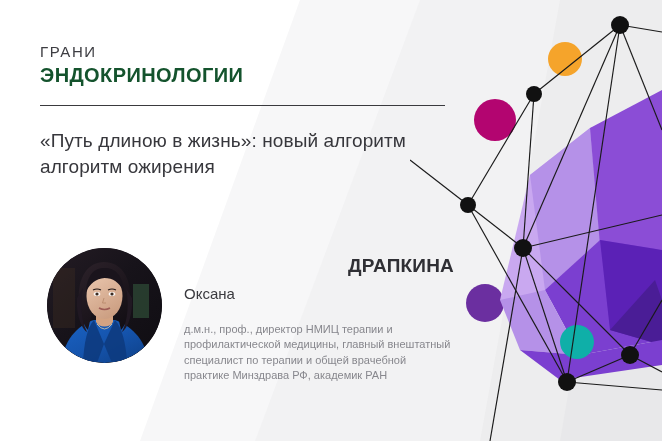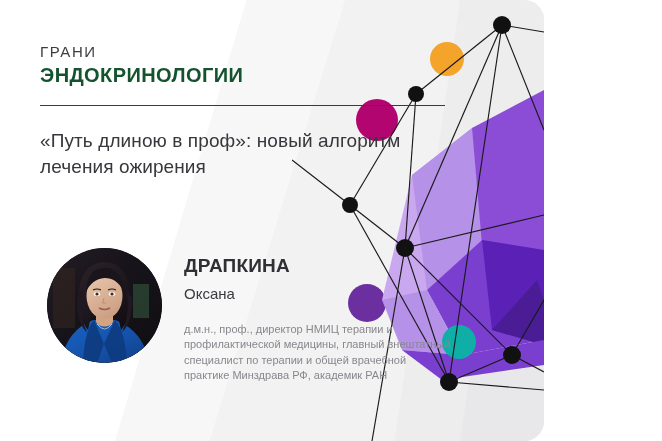--- a/index.html
+++ b/index.html
@@ -7,25 +7,24 @@
     margin: 0;
     padding: 0;
     background: #ffffff;
   }
   body {
     font-family: "Liberation Sans", "DejaVu Sans", sans-serif;
   }
 
   #slide {
     position: relative;
-    width: 544px;
+    width: 662px;
     height: 441px;
     overflow: hidden;
     background: #ffffff;
-    border-radius: 20px;
   }
 
   
   .bg-layer {
     position: absolute;
     inset: 0;
     width: 100%;
     height: 100%;
     z-index: 0;
   }
@@ -108,20 +107,21 @@
     left: 137px;
     top: 8px;
     width: 270px;
   }
   .speaker-surname {
     font-size: 19px;
     font-weight: 700;
     color: #2f2f34;
     letter-spacing: 0.2px;
     line-height: 1.1;
+    text-align: right;
   }
   .speaker-firstname {
     font-size: 15px;
     font-weight: 400;
     color: #3a3a3f;
     line-height: 1.25;
     margin-top: 8px;
   }
   .speaker-credentials {
     margin-top: 18px;
@@ -209,21 +209,21 @@
 
   <div class="content">
 
     <div class="brand">
       <span class="brand-top">ГРАНИ</span>
       <span class="brand-bottom">ЭНДОКРИНОЛОГИИ</span>
     </div>
 
     <div class="divider"></div>
 
-    <div class="slide-title">«Путь длиною в проф»: новый алгоритм лечения ожирения</div>
+    <div class="slide-title">«Путь длиною в жизнь»: новый алгоритм алгоритм ожирения</div>
 
     <div class="speaker">
 
       <div class="avatar">
         <svg width="115" height="115" viewBox="0 0 115 115">
           <defs>
             <clipPath id="avclip">
                 <circle cx="57.5" cy="57.5" r="57.5"></circle>
               </clipPath>
             <linearGradient id="bgdark" x1="0" y1="0" x2="1" y2="1">

